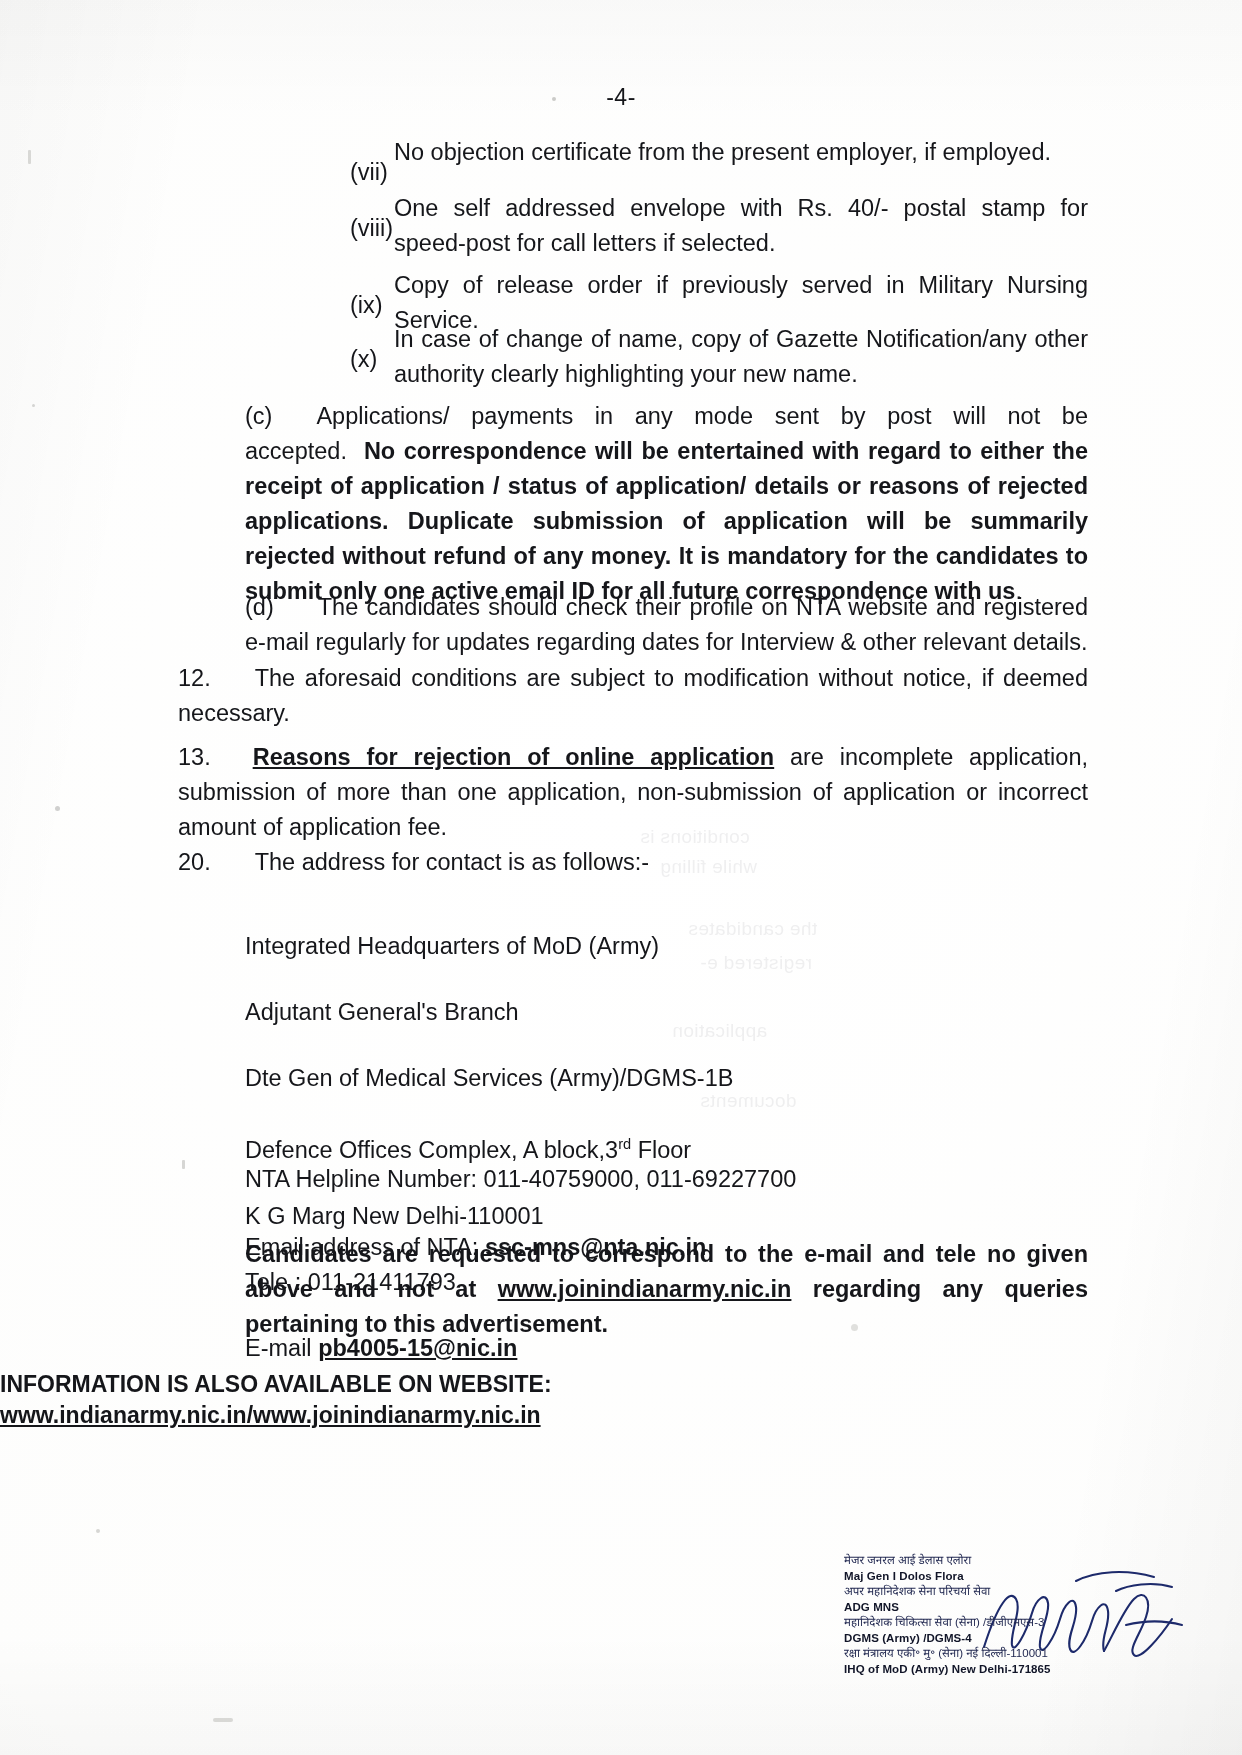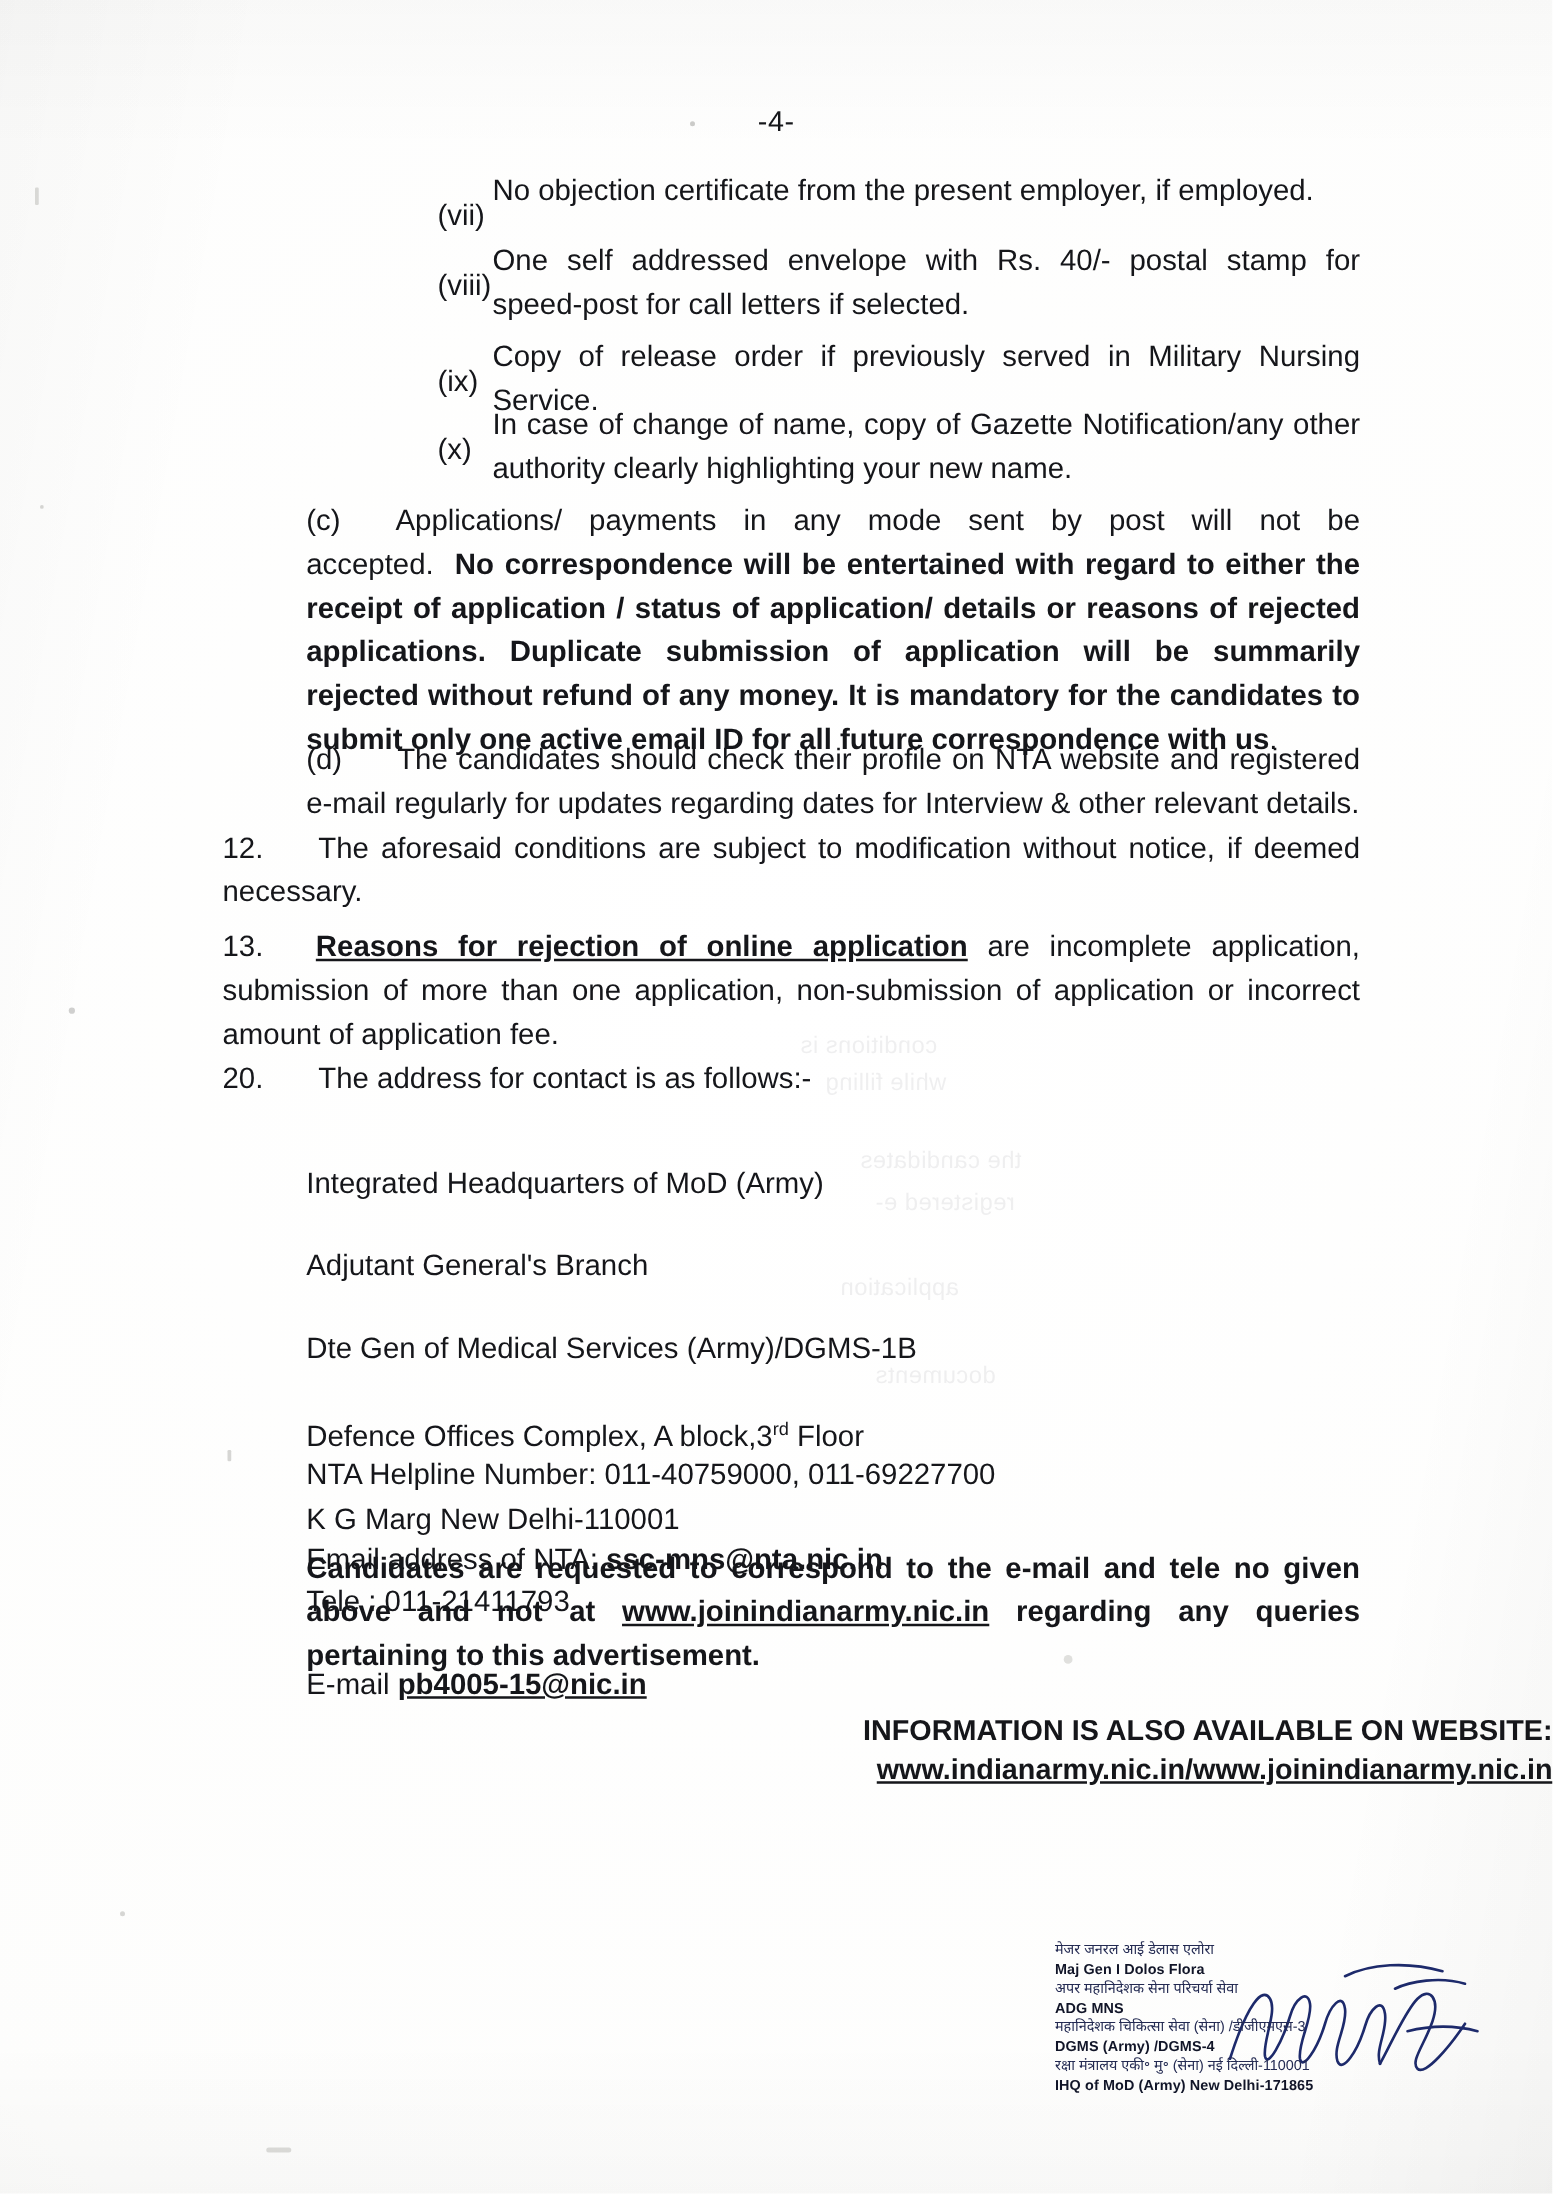--- a/index.html
+++ b/index.html
@@ -106,21 +106,21 @@
   }
 
   .addr-line { display: block; white-space: nowrap; }
 
   sup.ord { font-size: 0.62em; vertical-align: super; }
 
   .center-line {
     position: absolute;
     width: 1242px;
     left: 0;
-    text-align: right;
+    text-align: left;
     font-weight: bold;
     font-size: 23px;
   }
 
   
   .stamp {
     position: absolute;
     right: 8px;
     bottom: 0px;
     width: 390px;

